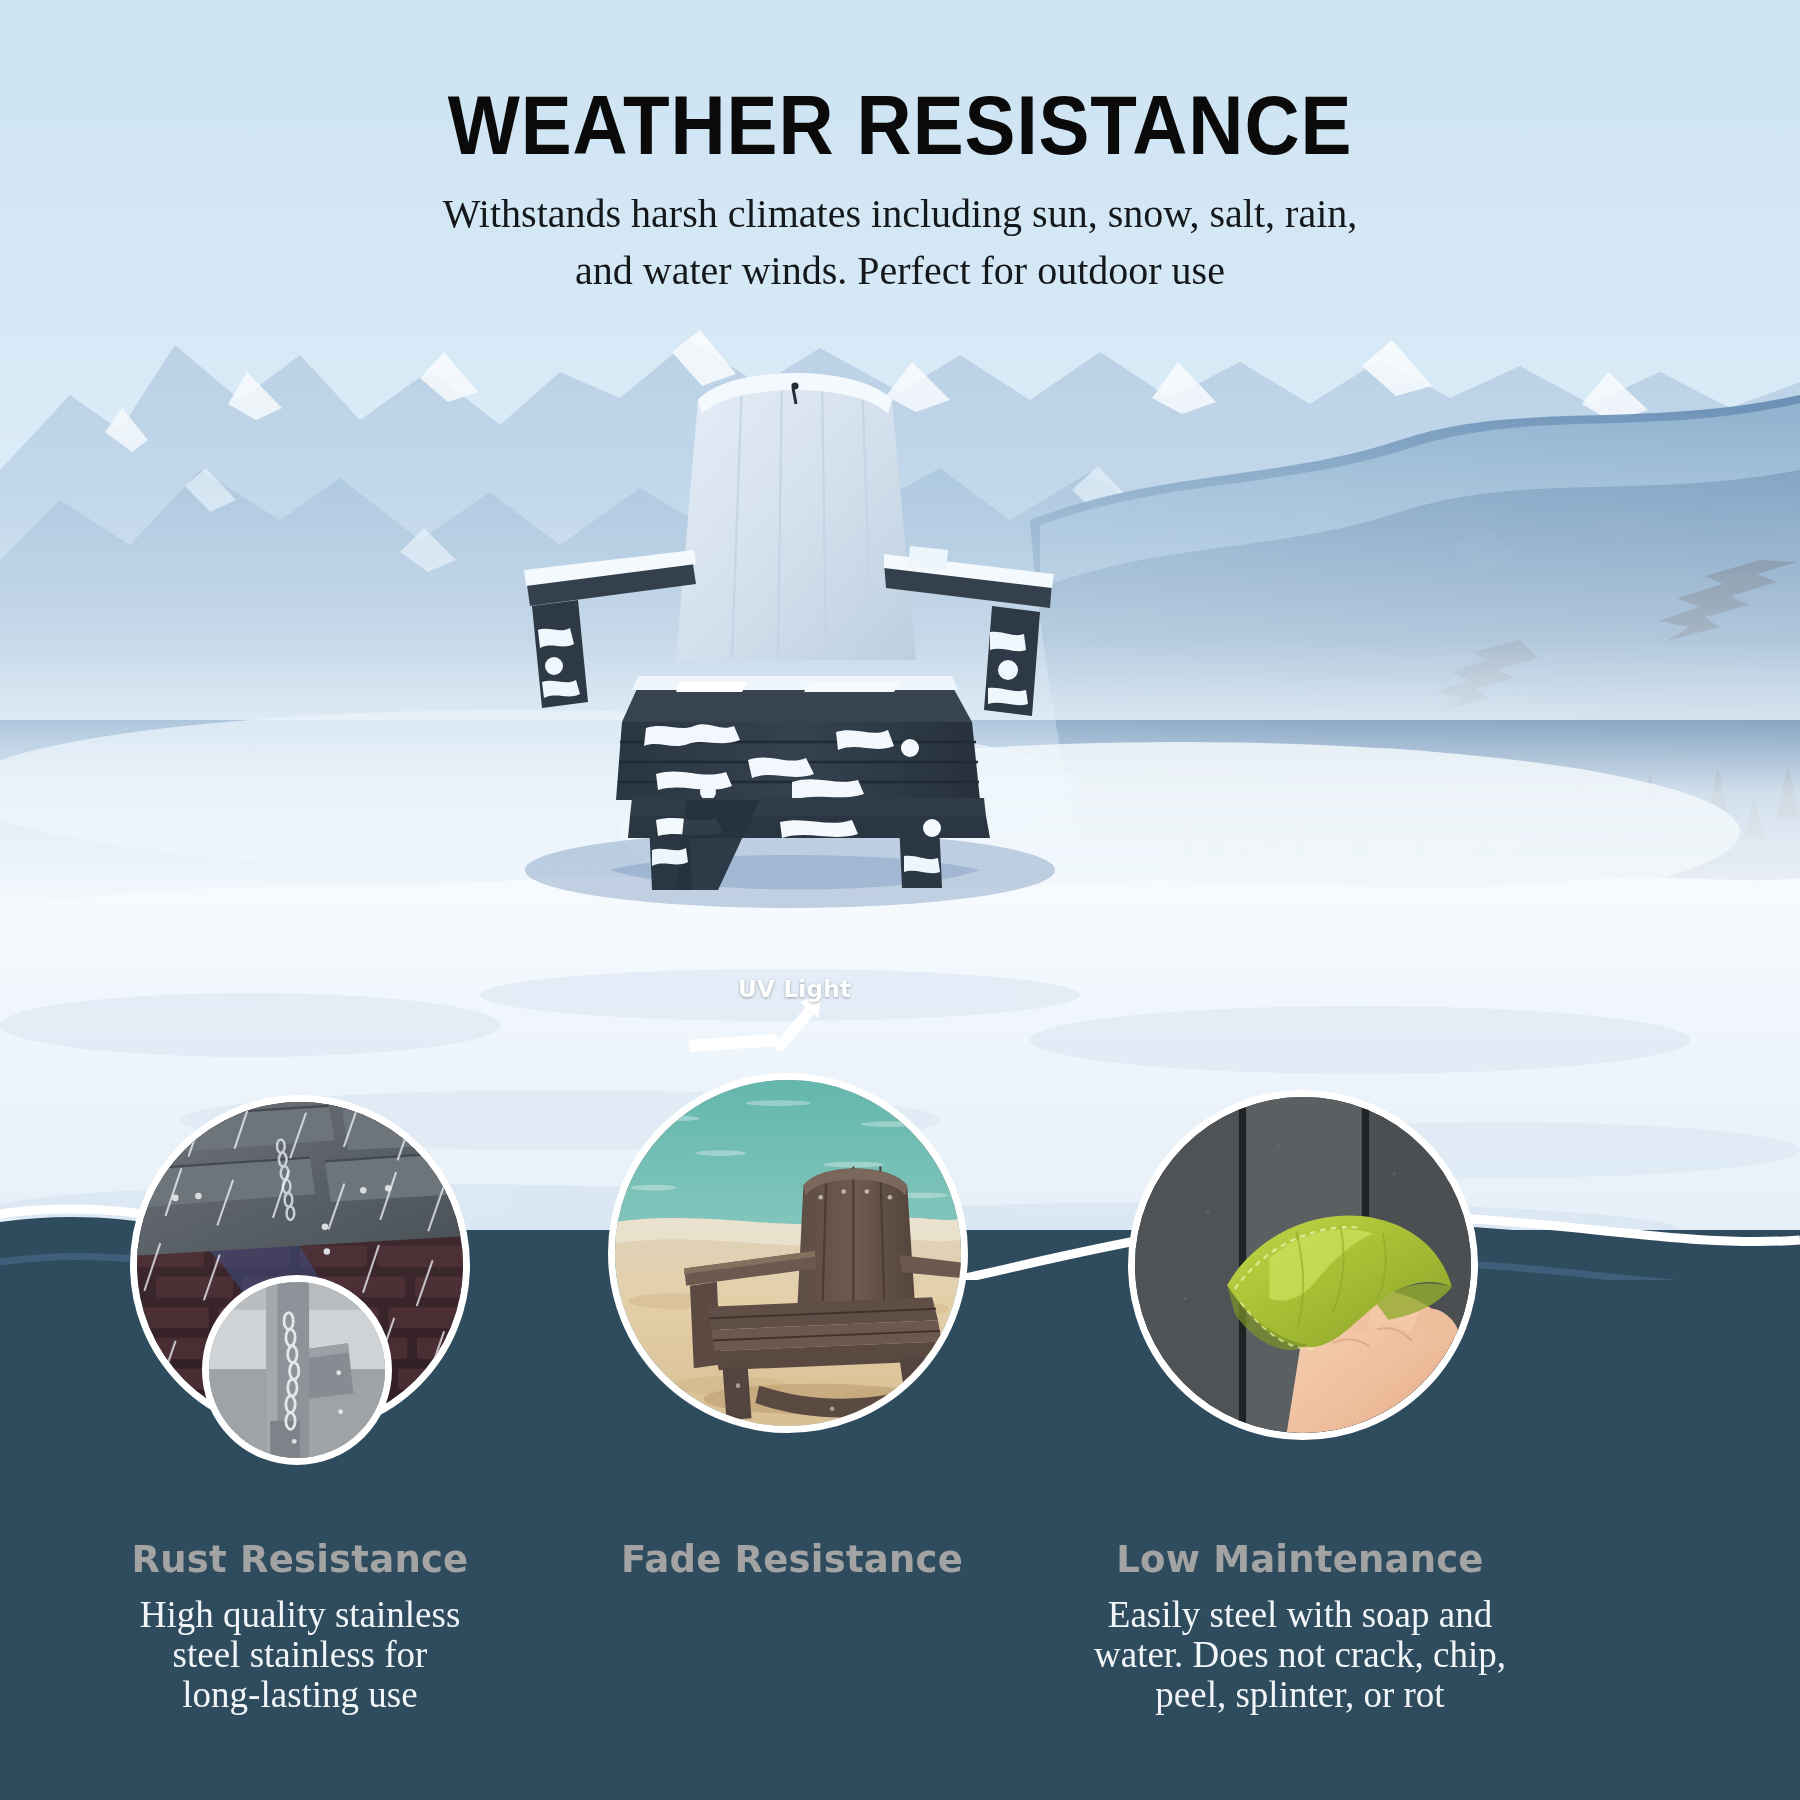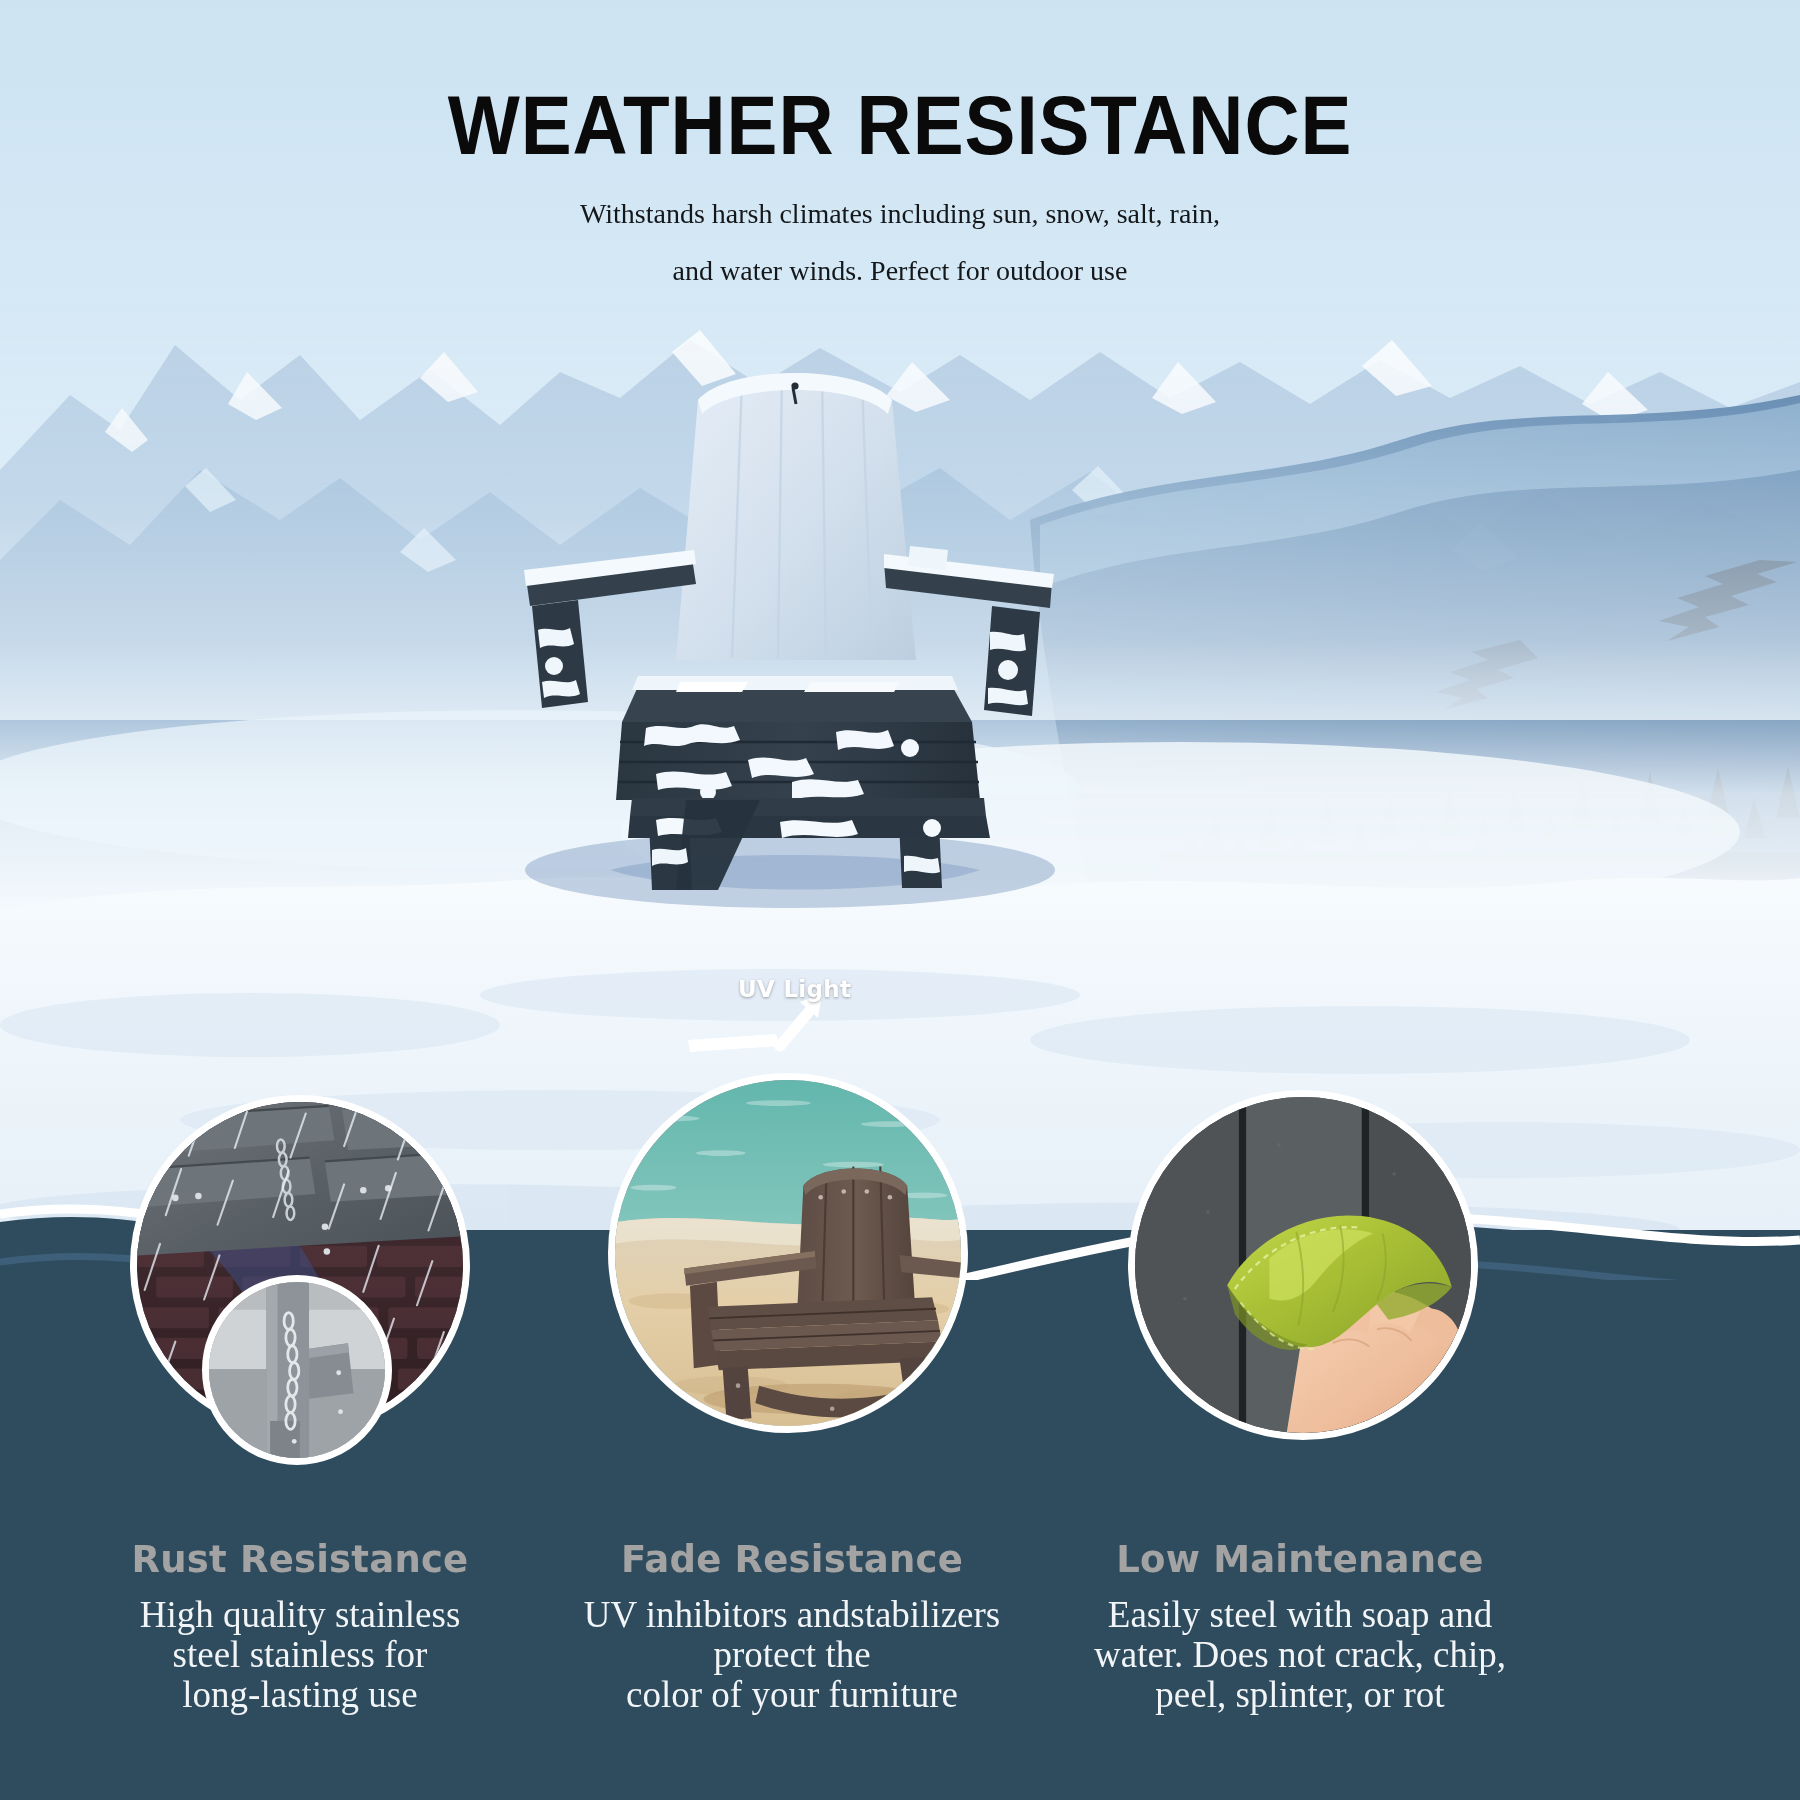--- a/index.html
+++ b/index.html
@@ -78,21 +78,21 @@
   .title {
     position:absolute; left:0; top:78px; width:1800px; text-align:center;
     font-family:"Liberation Sans", sans-serif;
     font-weight:700; font-size:83px; letter-spacing:1px;
     color:#0a0a0a;
     transform:scaleX(.92); transform-origin:center top;
   }
   .subtitle {
     position:absolute; left:0; top:185px; width:1800px; text-align:center;
     font-family:"Liberation Serif", serif;
-    font-size:28px; line-height:57px; color:#15181b;
+    font-size:40px; line-height:57px; color:#15181b;
   }
 
   
   .feat { position:absolute; width:560px; text-align:center; }
   .f1 { left:20px;   top:1538px; }
   .f2 { left:512px;  top:1538px; }
   .f3 { left:1020px; top:1538px; }
   .feat h3 {
     font-family:"DejaVu Sans", sans-serif;
     font-weight:700; font-size:37px; color:#a3a3a3;
@@ -649,25 +649,20 @@
     <h3>Rust Resistance</h3>
     <p>
       <span>High quality stainless</span><br>
       <span>steel stainless for</span><br>
       <span>long-lasting use</span>
     </p>
   </div>
 
   <div class="feat f2">
     <h3>Fade Resistance</h3>
-    <p>
-      <span>UV inhibitors andstabilizers</span><br>
-      <span>protect the</span><br>
-      <span>color of your furniture</span>
-    </p>
   </div>
 
   <div class="feat f3">
     <h3>Low Maintenance</h3>
     <p>
       <span>Easily steel with soap and</span><br>
       <span>water. Does not crack, chip,</span><br>
       <span>peel, splinter, or rot</span>
     </p>
   </div>

